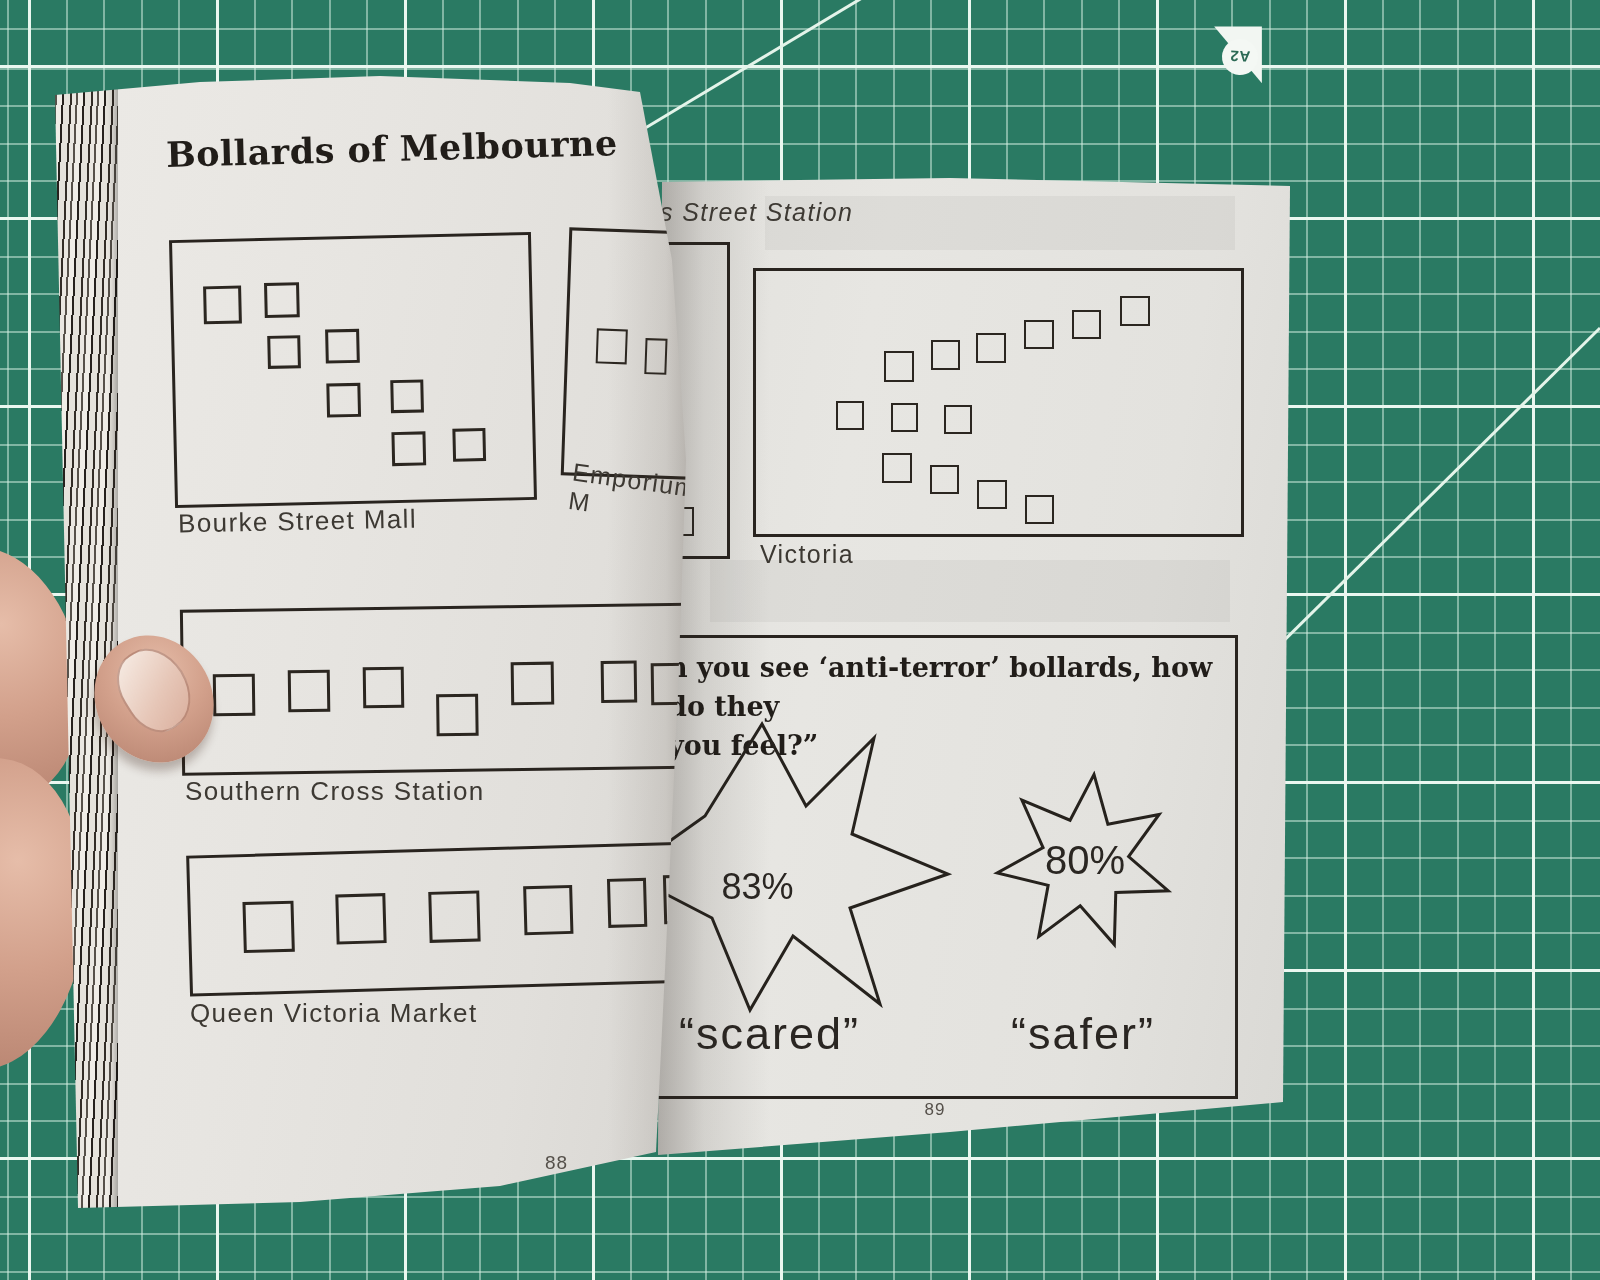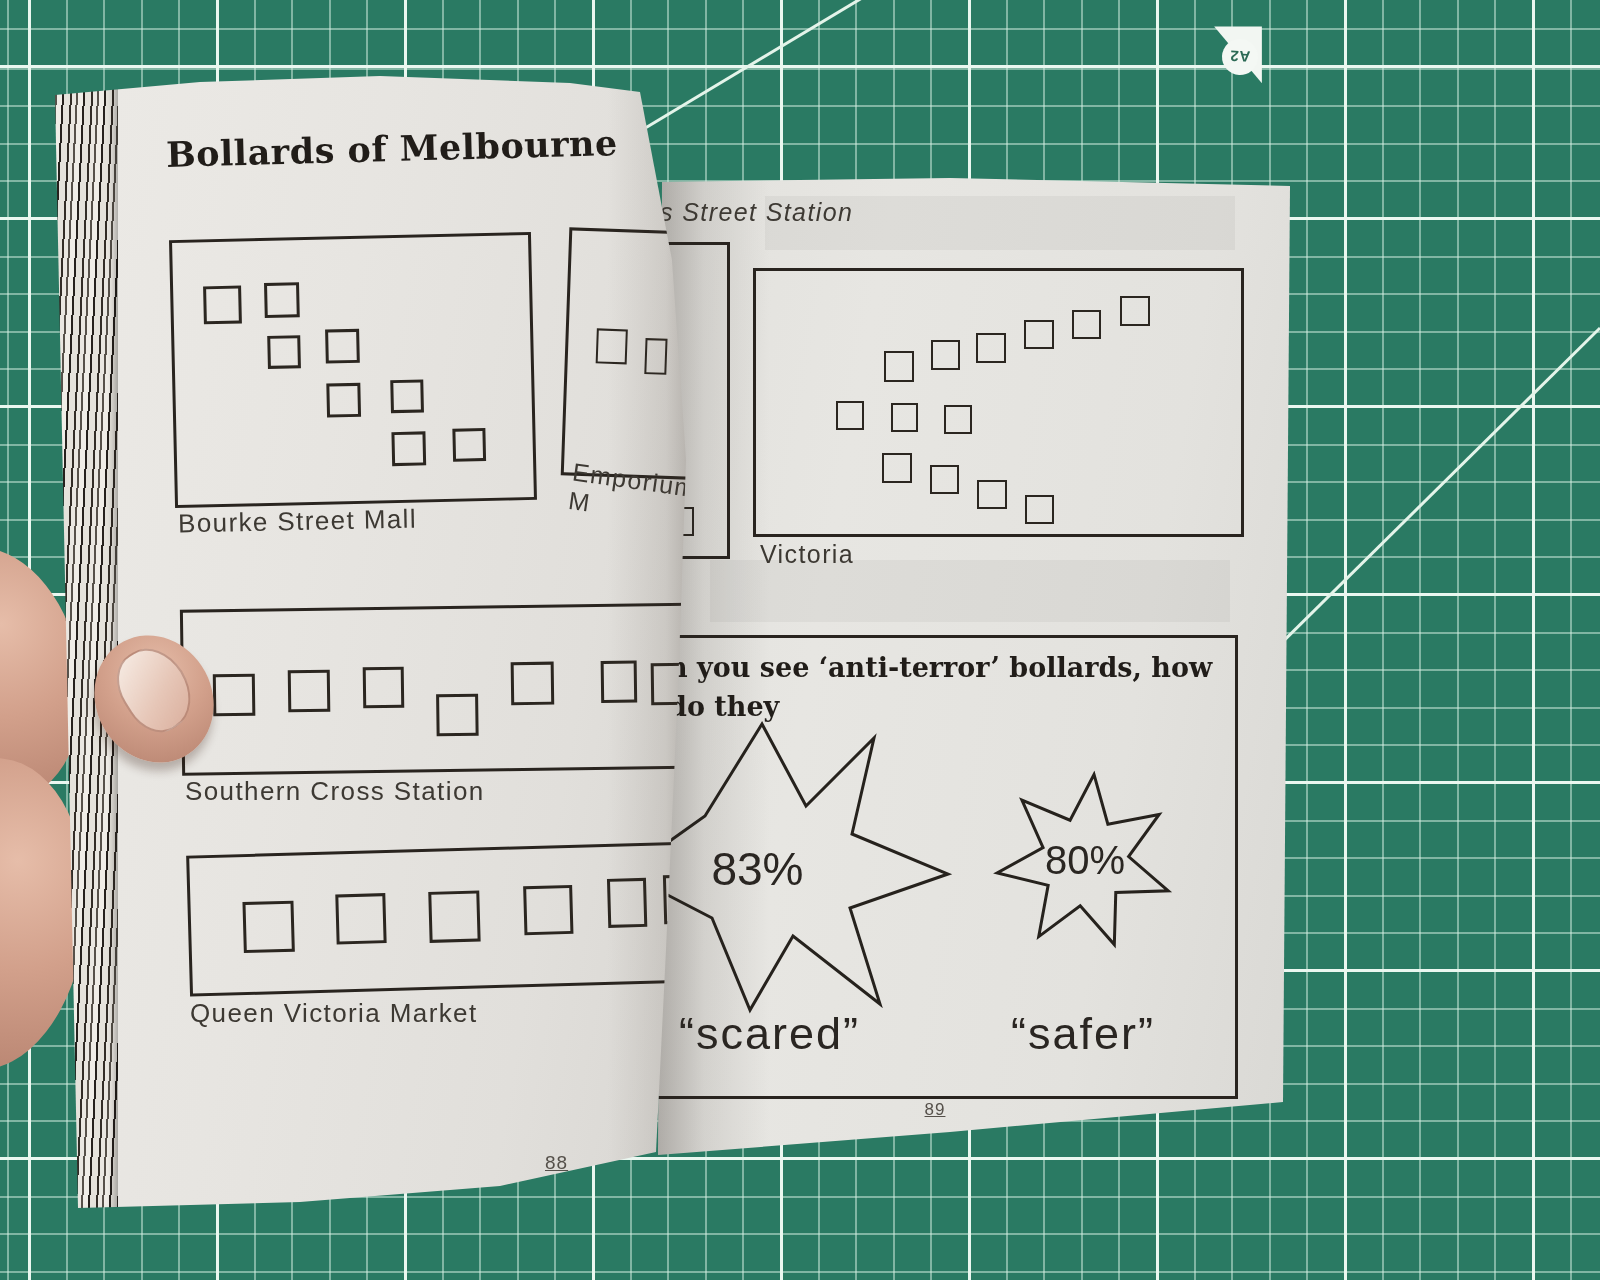--- a/index.html
+++ b/index.html
@@ -54,21 +54,21 @@
   .spine-shadow{position:absolute;left:0;top:0;width:120px;height:100%;pointer-events:none;
     background:linear-gradient(to right,rgba(40,32,26,.32) 0%,rgba(40,32,26,.10) 45%,transparent 100%);}
   .showthrough{position:absolute;background:rgba(40,40,40,.05);pointer-events:none;}
   
   .box{position:absolute;border:3px solid #29241f;}
   .sq{position:absolute;border:3px solid #2b2620;}
   .sq2{position:absolute;border:2px solid #2b2620;}
   .cap{position:absolute;font-family:"Liberation Sans",sans-serif;color:#3d3933;
     letter-spacing:1.4px;font-weight:400;}
   .serifbold{position:absolute;font-family:"DejaVu Serif",serif;font-weight:bold;color:#211d19;}
-  .pagenum{position:absolute;font-size:18px;color:#55504a;letter-spacing:1px;text-decoration:underline;}
+  .pagenum{position:absolute;font-size:18px;color:#55504a;letter-spacing:1px;}
   .pct{position:absolute;text-align:center;color:#2a2622;font-family:"Liberation Sans",sans-serif;}
   .star-label{position:absolute;text-align:center;color:#2a2622;font-size:45px;letter-spacing:2px;}
   .frag{position:absolute;border:3px solid #29241f;border-left:none;}
 </style>
 </head>
 <body>
 
 <div class="scene">
 
   <div class="mat"></div>
@@ -112,26 +112,27 @@
       <span class="sq2" style="left:126px;top:182px;width:26px;height:26px;"></span>
       <span class="sq2" style="left:174px;top:194px;width:25px;height:25px;"></span>
       <span class="sq2" style="left:221px;top:209px;width:26px;height:25px;"></span>
       <span class="sq2" style="left:269px;top:224px;width:25px;height:25px;"></span>
     </div>
     <div class="cap" style="left:110px;top:370px;font-size:25px;">Victoria</div>
 
     <div class="box" style="left:2px;top:465px;width:580px;height:458px;"></div>
     <div class="serifbold" style="left:18px;top:478px;width:552px;font-size:27px;line-height:39px;">
       <div>n you see ‘anti-terror’ bollards, how do they</div>
+      <div>you feel?”</div>
     </div>
 
     <svg style="position:absolute;left:0;top:548px;" width="305" height="298" viewBox="0 0 305 298">
       <polygon points="112,6 156,88 224,20 202,116 298,156 200,190 230,286 143,218 100,292 62,200 -25,155 55,98" fill="none" stroke="#26221d" stroke-width="3"></polygon>
     </svg>
-    <div class="pct" style="left:30px;top:672px;width:155px;font-size:46px;">83%</div>
+    <div class="pct" style="left:30px;top:696px;width:155px;font-size:36px;">83%</div>
 
     <svg style="position:absolute;left:335px;top:600px;transform:rotate(6deg);" width="200" height="180" viewBox="0 0 200 180">
       <polygon points="100,4 119,52 169,37 143,82 186,112 134,119 138,171 100,136 62,171 66,119 14,112 57,82 31,37 81,52" fill="none" stroke="#26221d" stroke-width="3"></polygon>
     </svg>
     <div class="pct" style="left:355px;top:668px;width:160px;font-size:40px;">80%</div>
 
     <div class="star-label" style="left:338px;top:838px;width:190px;">“safer”</div>
     <div class="star-label" style="left:12px;top:838px;width:215px;">“scared”</div>
 
     <div class="pagenum" style="left:255px;top:930px;width:60px;text-align:center;font-size:17px;">89</div>

